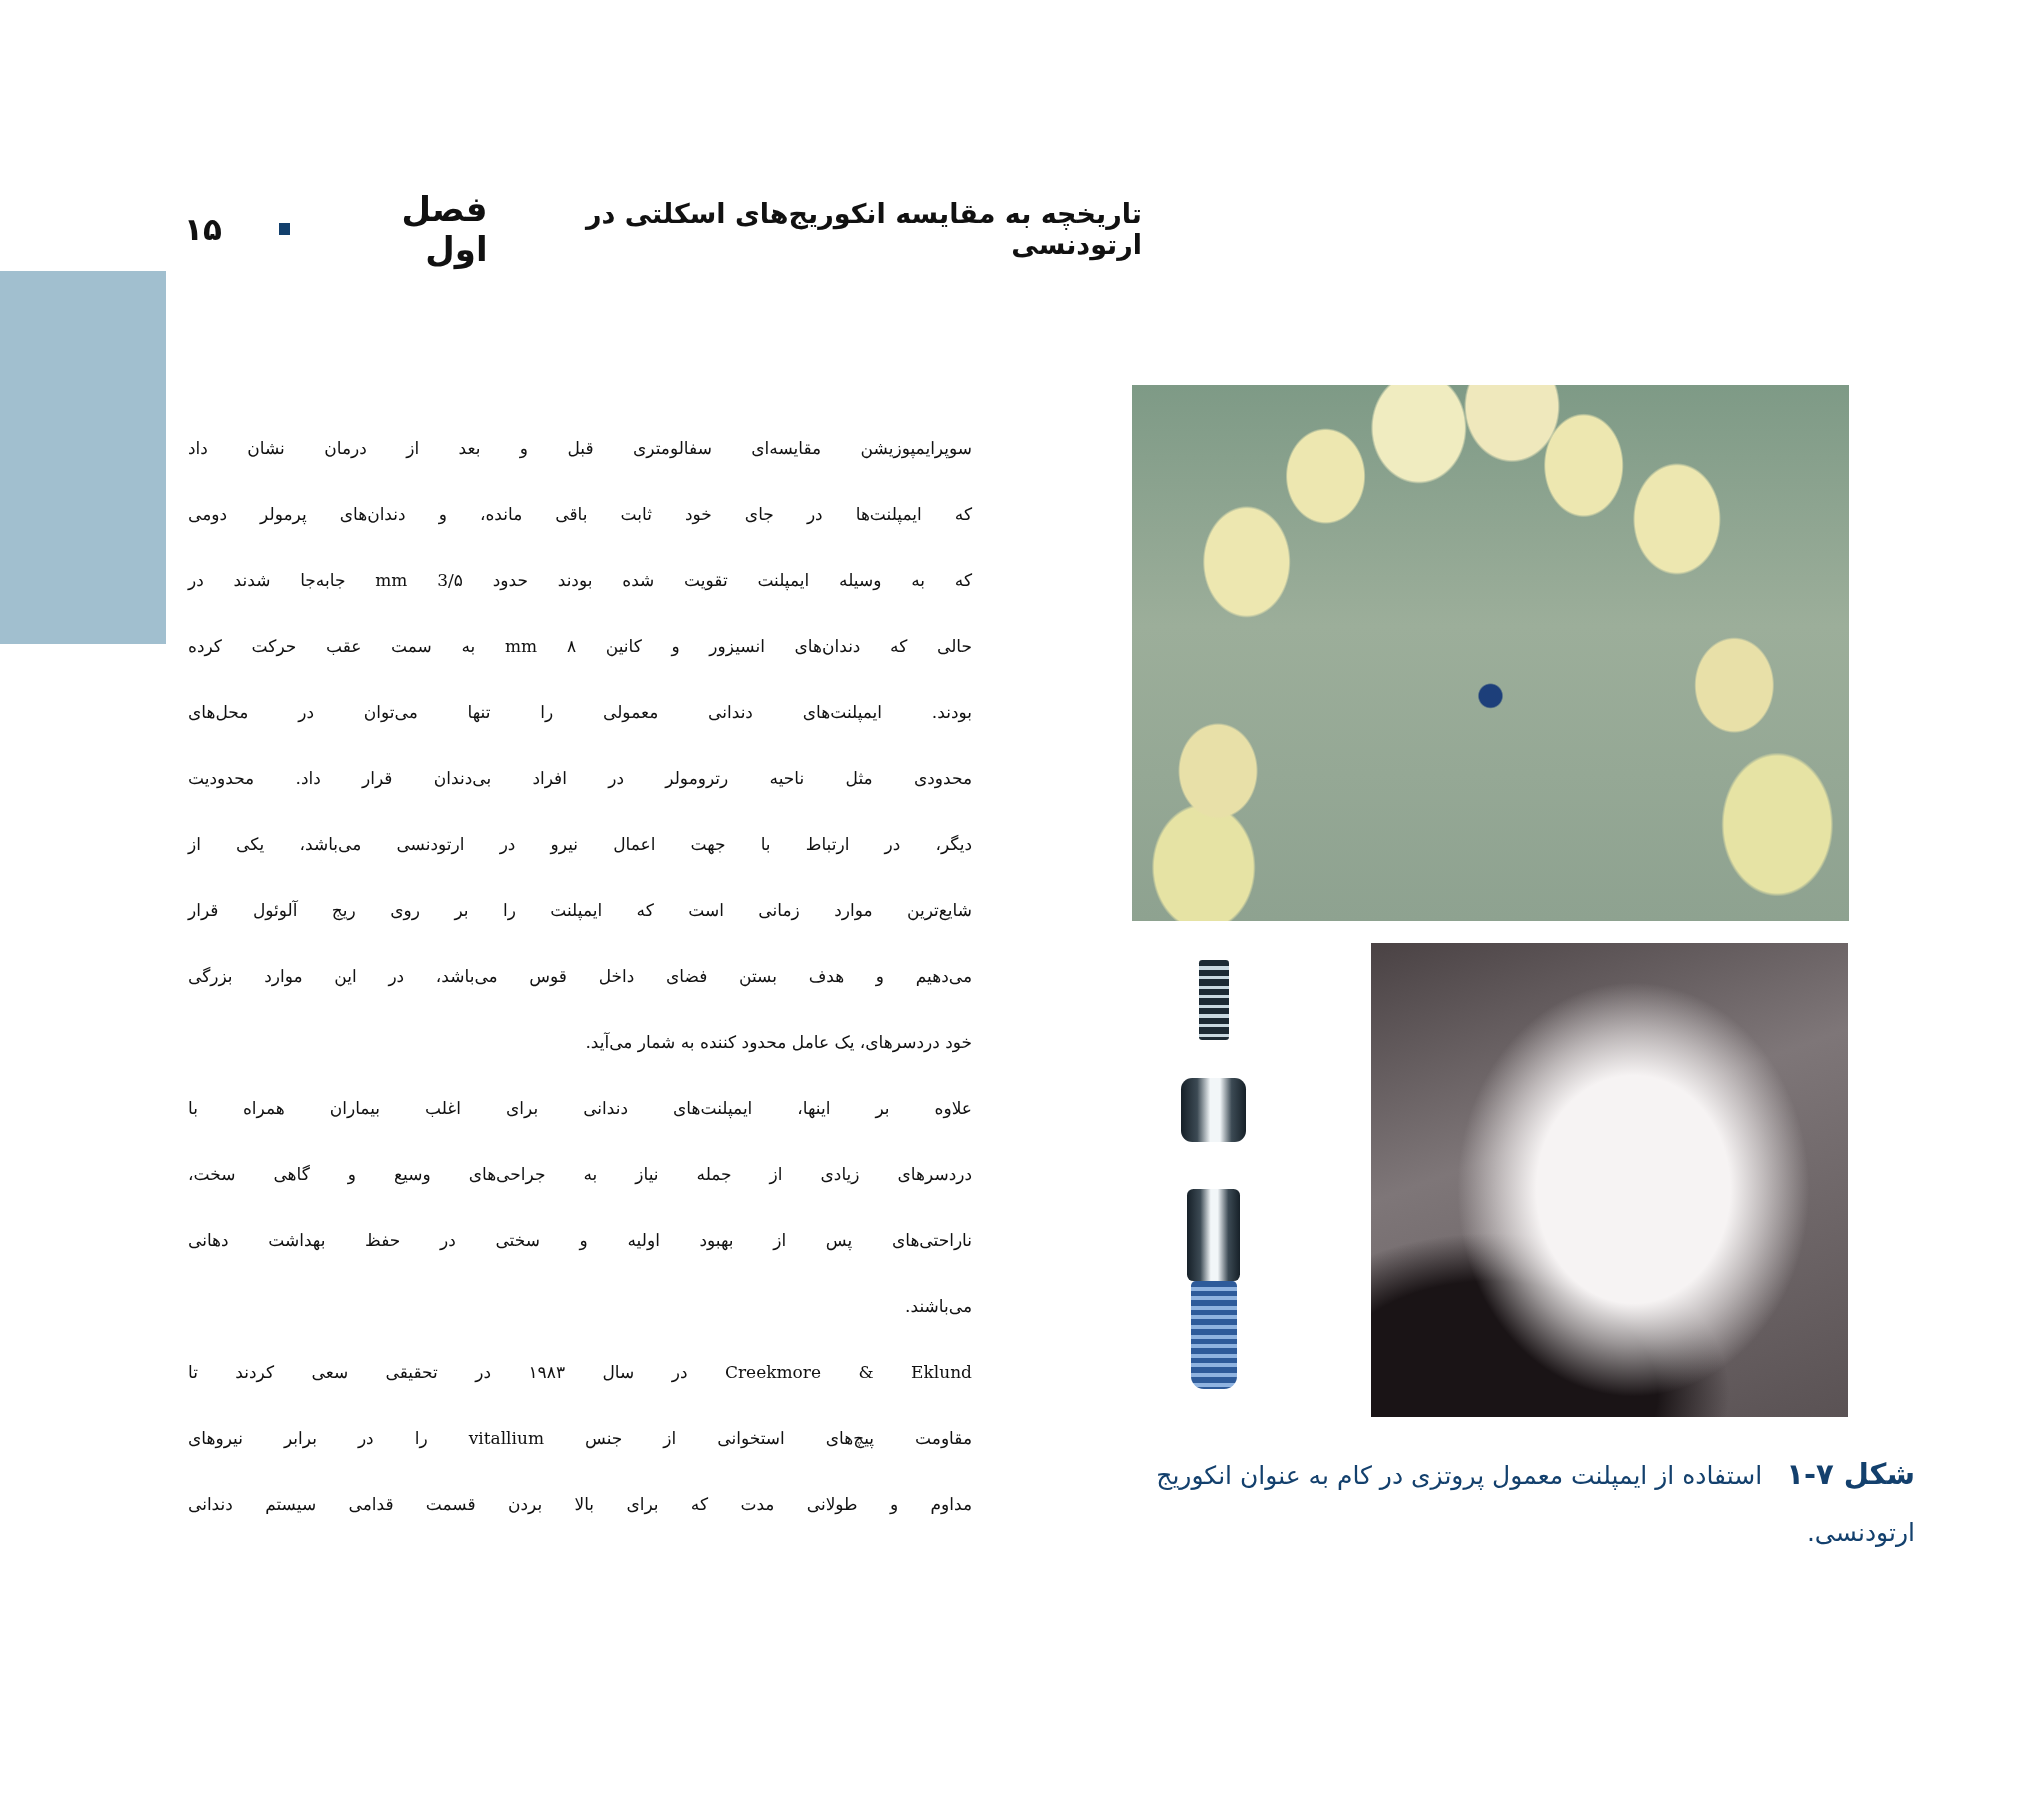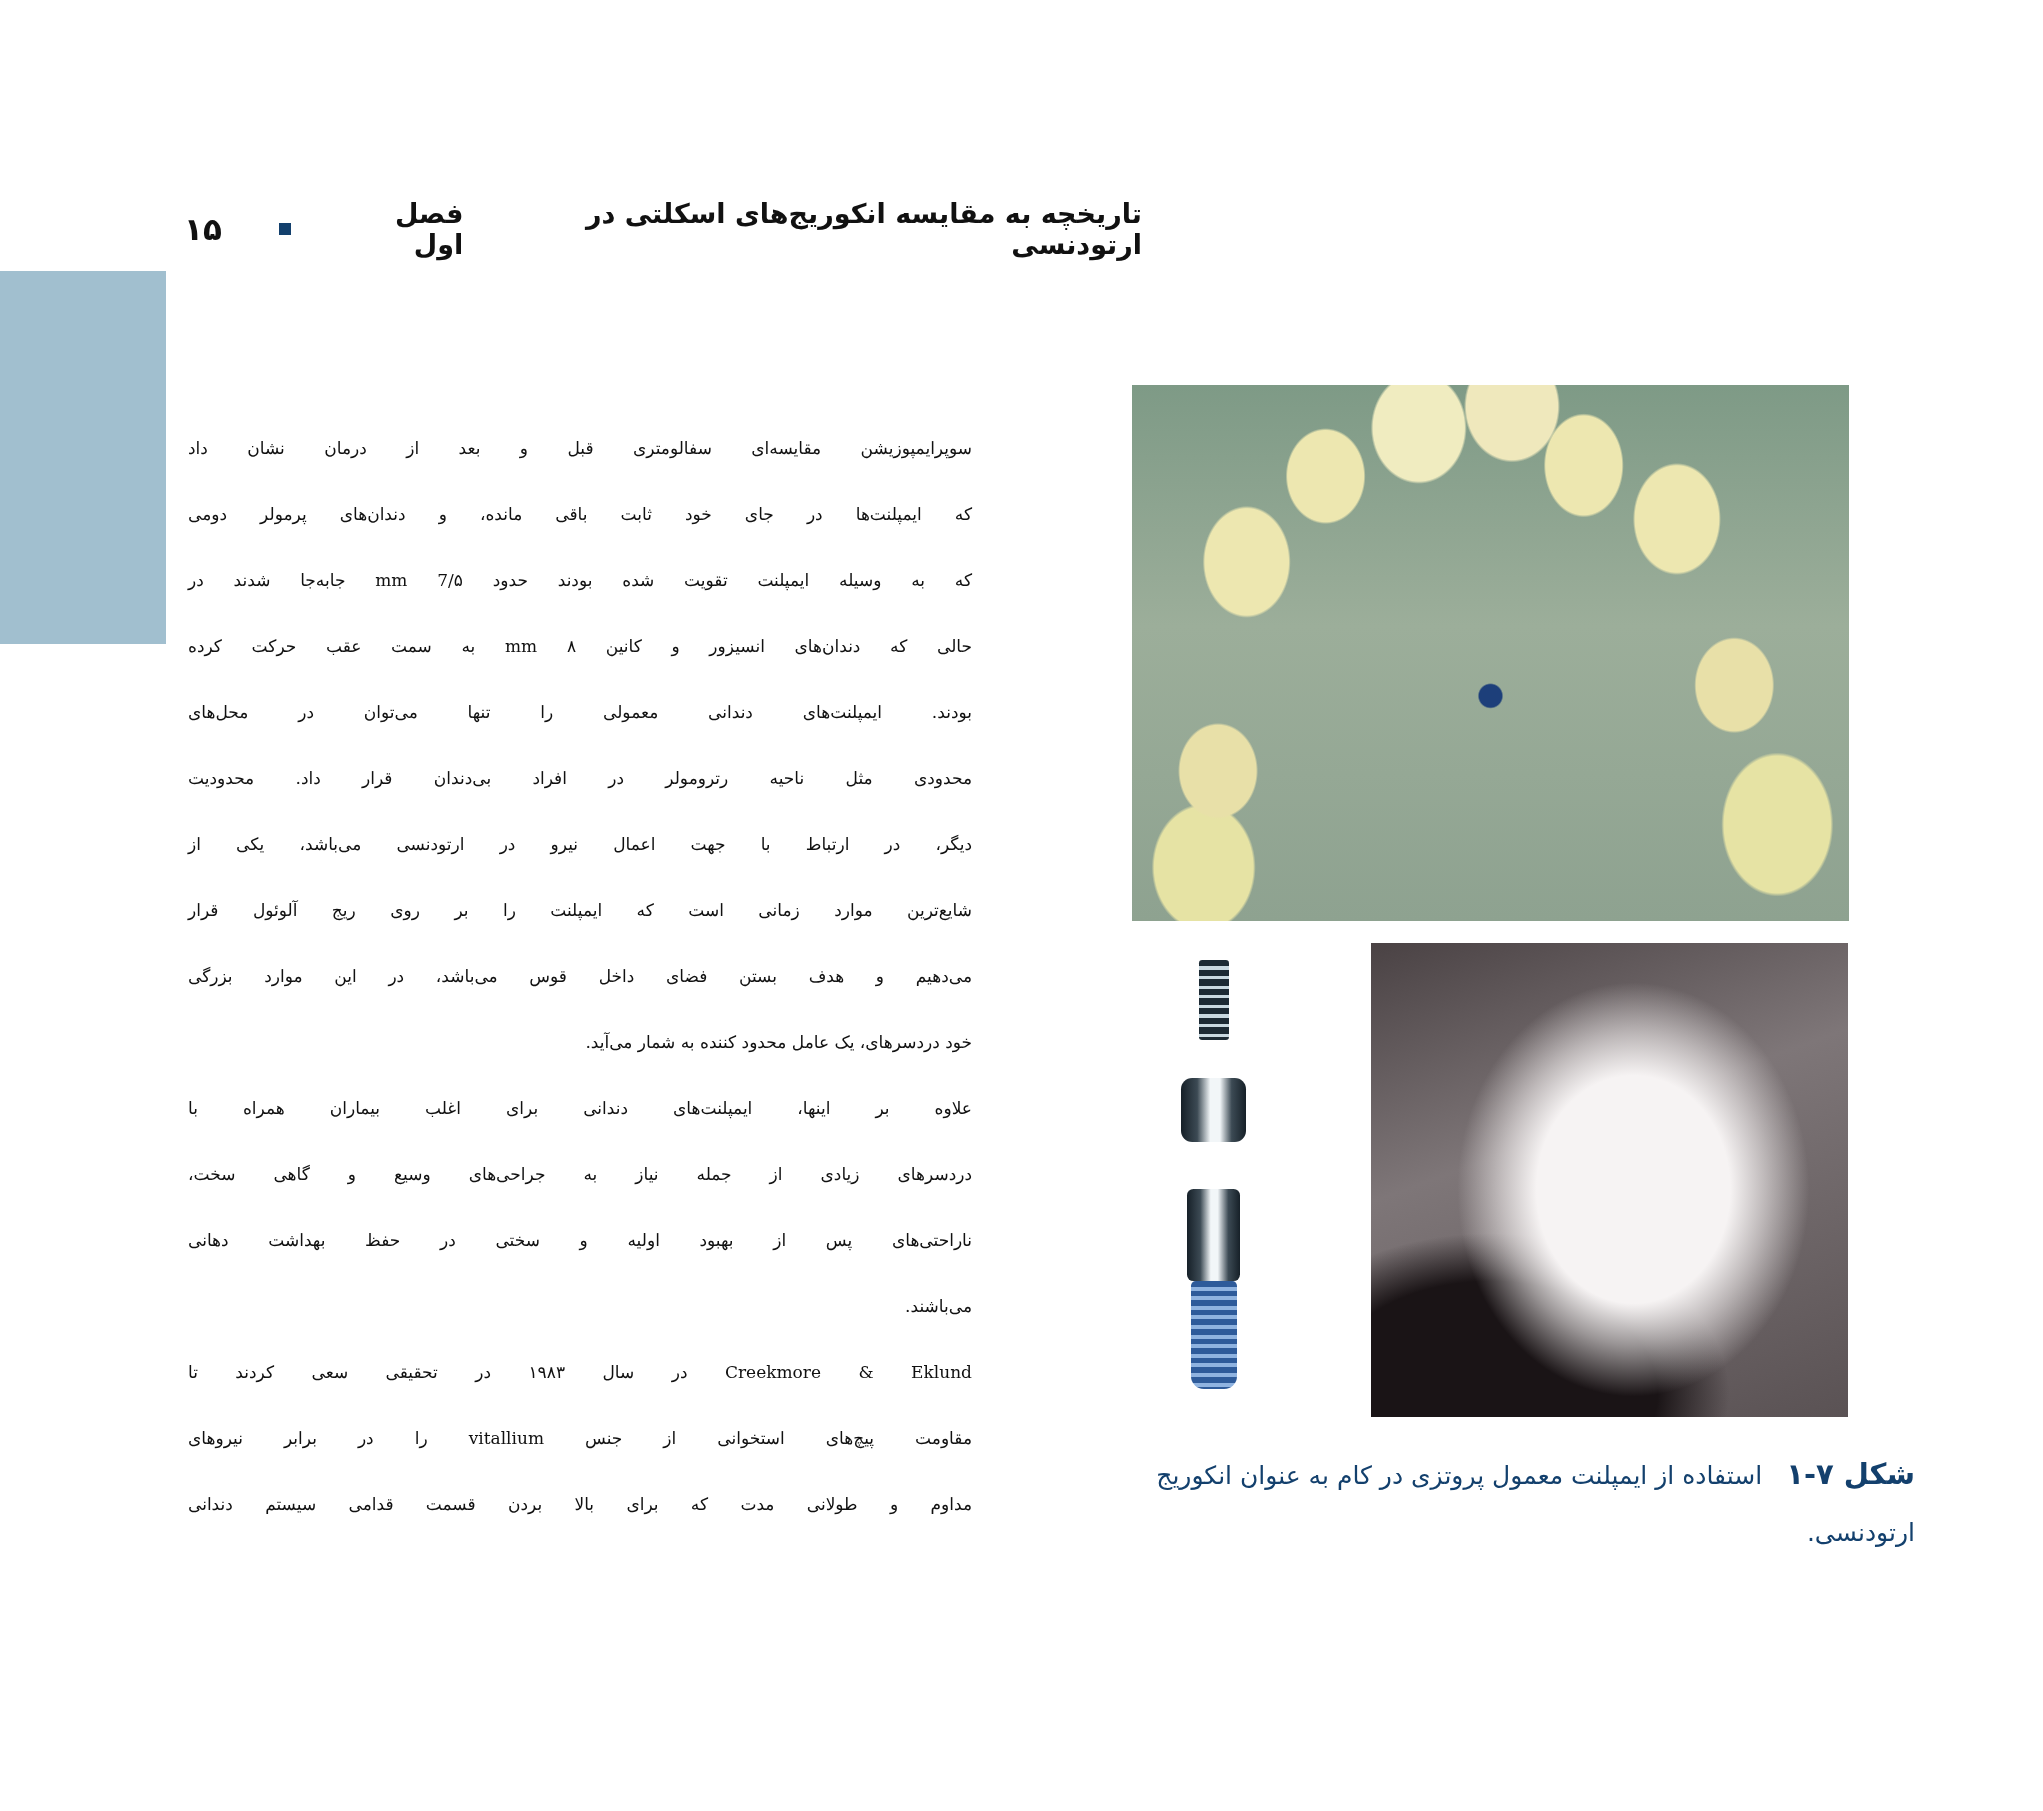--- a/index.html
+++ b/index.html
@@ -11,21 +11,21 @@
   .side-tab {
     position: absolute; left: 0; top: 271px; width: 166px; height: 373px;
     background: #a1bfcf;
   }
   .running-header {
     position: absolute; top: 201px; left: 184px; width: 958px; height: 56px;
     direction: rtl; display: flex; align-items: center;
     font-family: "DejaVu Sans", sans-serif; font-weight: bold;
   }
   .rh-title { font-size: 27px; color: #111; }
-  .rh-chapter { font-size: 27px; color: #111; margin-right: 40px; }
+  .rh-chapter { font-size: 34px; color: #111; margin-right: 40px; }
   .rh-square { width: 12.8px; height: 12.8px; background: #13406d; margin-right: 56px; }
   .rh-page { font-size: 31px; color: #111; margin-right: 57px; }
 
   .body-text {
     position: absolute; left: 188px; top: 415px; width: 822px;
     direction: rtl; text-align: justify; text-align-last: right;
     font-family: "DejaVu Serif", serif; font-size: 17px; line-height: 66px;
     color: #111;
   }
   .body-text p { margin: 0; text-indent: 38px; }
@@ -95,21 +95,21 @@
   <span class="rh-title">تاریخچه به مقایسه انکوریج‌های اسکلتی در ارتودنسی</span>
   <span class="rh-chapter">فصل اول</span>
   <span class="rh-square"></span>
   <span class="rh-page">۱۵</span>
 </div>
 
 <div class="body-text">
   <p>
     <span class="line">سوپرایمپوزیشن مقایسه‌ای سفالومتری قبل و بعد از درمان نشان داد</span>
     <span class="line">که ایمپلنت‌ها در جای خود ثابت باقی مانده، و دندان‌های پرمولر دومی</span>
-    <span class="line">که به وسیله ایمپلنت تقویت شده بودند حدود 7/۵ mm جابه‌جا شدند در</span>
+    <span class="line">که به وسیله ایمپلنت تقویت شده بودند حدود 3/۵ mm جابه‌جا شدند در</span>
     <span class="line">حالی که دندان‌های انسیزور و کانین ۸ mm به سمت عقب حرکت کرده</span>
     <span class="line">بودند.  ایمپلنت‌های دندانی معمولی را تنها می‌توان در محل‌های</span>
     <span class="line">محدودی مثل ناحیه رترومولر در افراد بی‌دندان قرار داد.  محدودیت</span>
     <span class="line">دیگر، در ارتباط با جهت اعمال نیرو در ارتودنسی می‌باشد، یکی از</span>
     <span class="line">شایع‌ترین موارد زمانی است که ایمپلنت را بر روی ریج آلوئول قرار</span>
     <span class="line">می‌دهیم و هدف بستن فضای داخل قوس می‌باشد، در این موارد بزرگی</span>
     <span class="line last">خود دردسرهای، یک عامل محدود کننده به شمار می‌آید.</span>
   </p>
   <p>
     <span class="line">علاوه بر اینها، ایمپلنت‌های دندانی برای اغلب بیماران همراه با</span>

